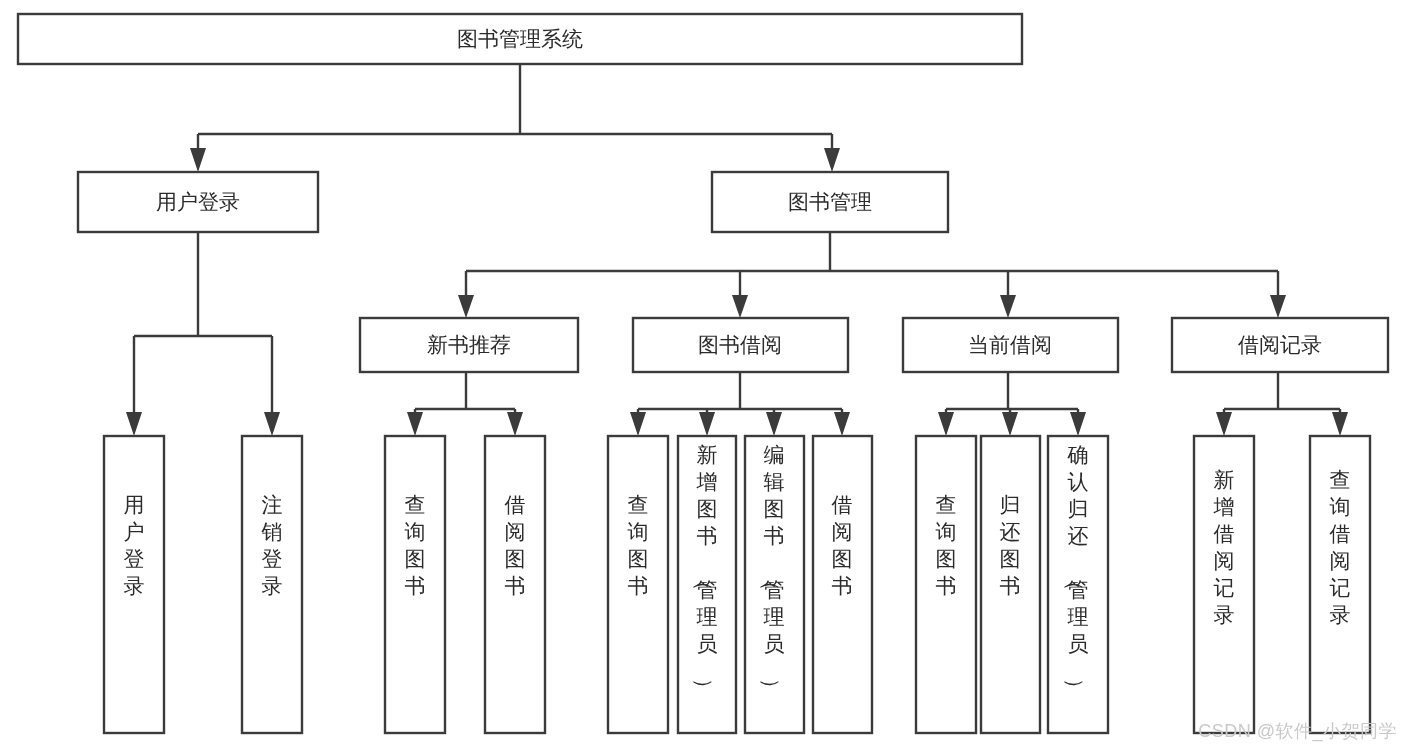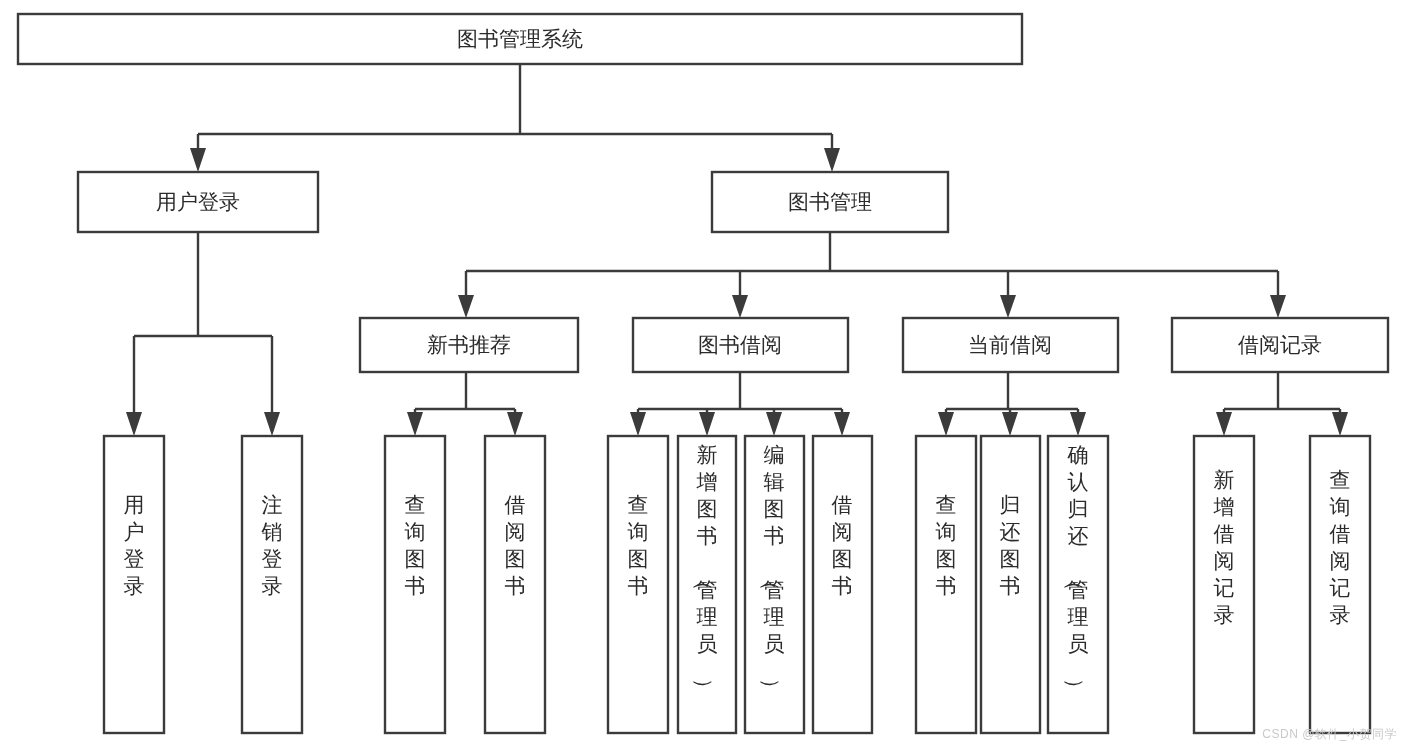--- a/index.html
+++ b/index.html
@@ -50,21 +50,21 @@
   }
   .arrow-head {
     fill: #3b3b3b;
     stroke: none;
   }
   .watermark {
     position: absolute;
     right: 8px;
     bottom: 4px;
     color: #c9c9c9;
-    font-size: 12px;
+    font-size: 18px;
     font-family: "Liberation Sans", "DejaVu Sans", sans-serif;
     white-space: nowrap;
     letter-spacing: 0.5px;
   }
 </style>
 </head>
 <body>
 
 <div id="diagram-root">
   <svg id="chart-svg" viewBox="0 0 1405 747" xmlns="http://www.w3.org/2000/svg">

